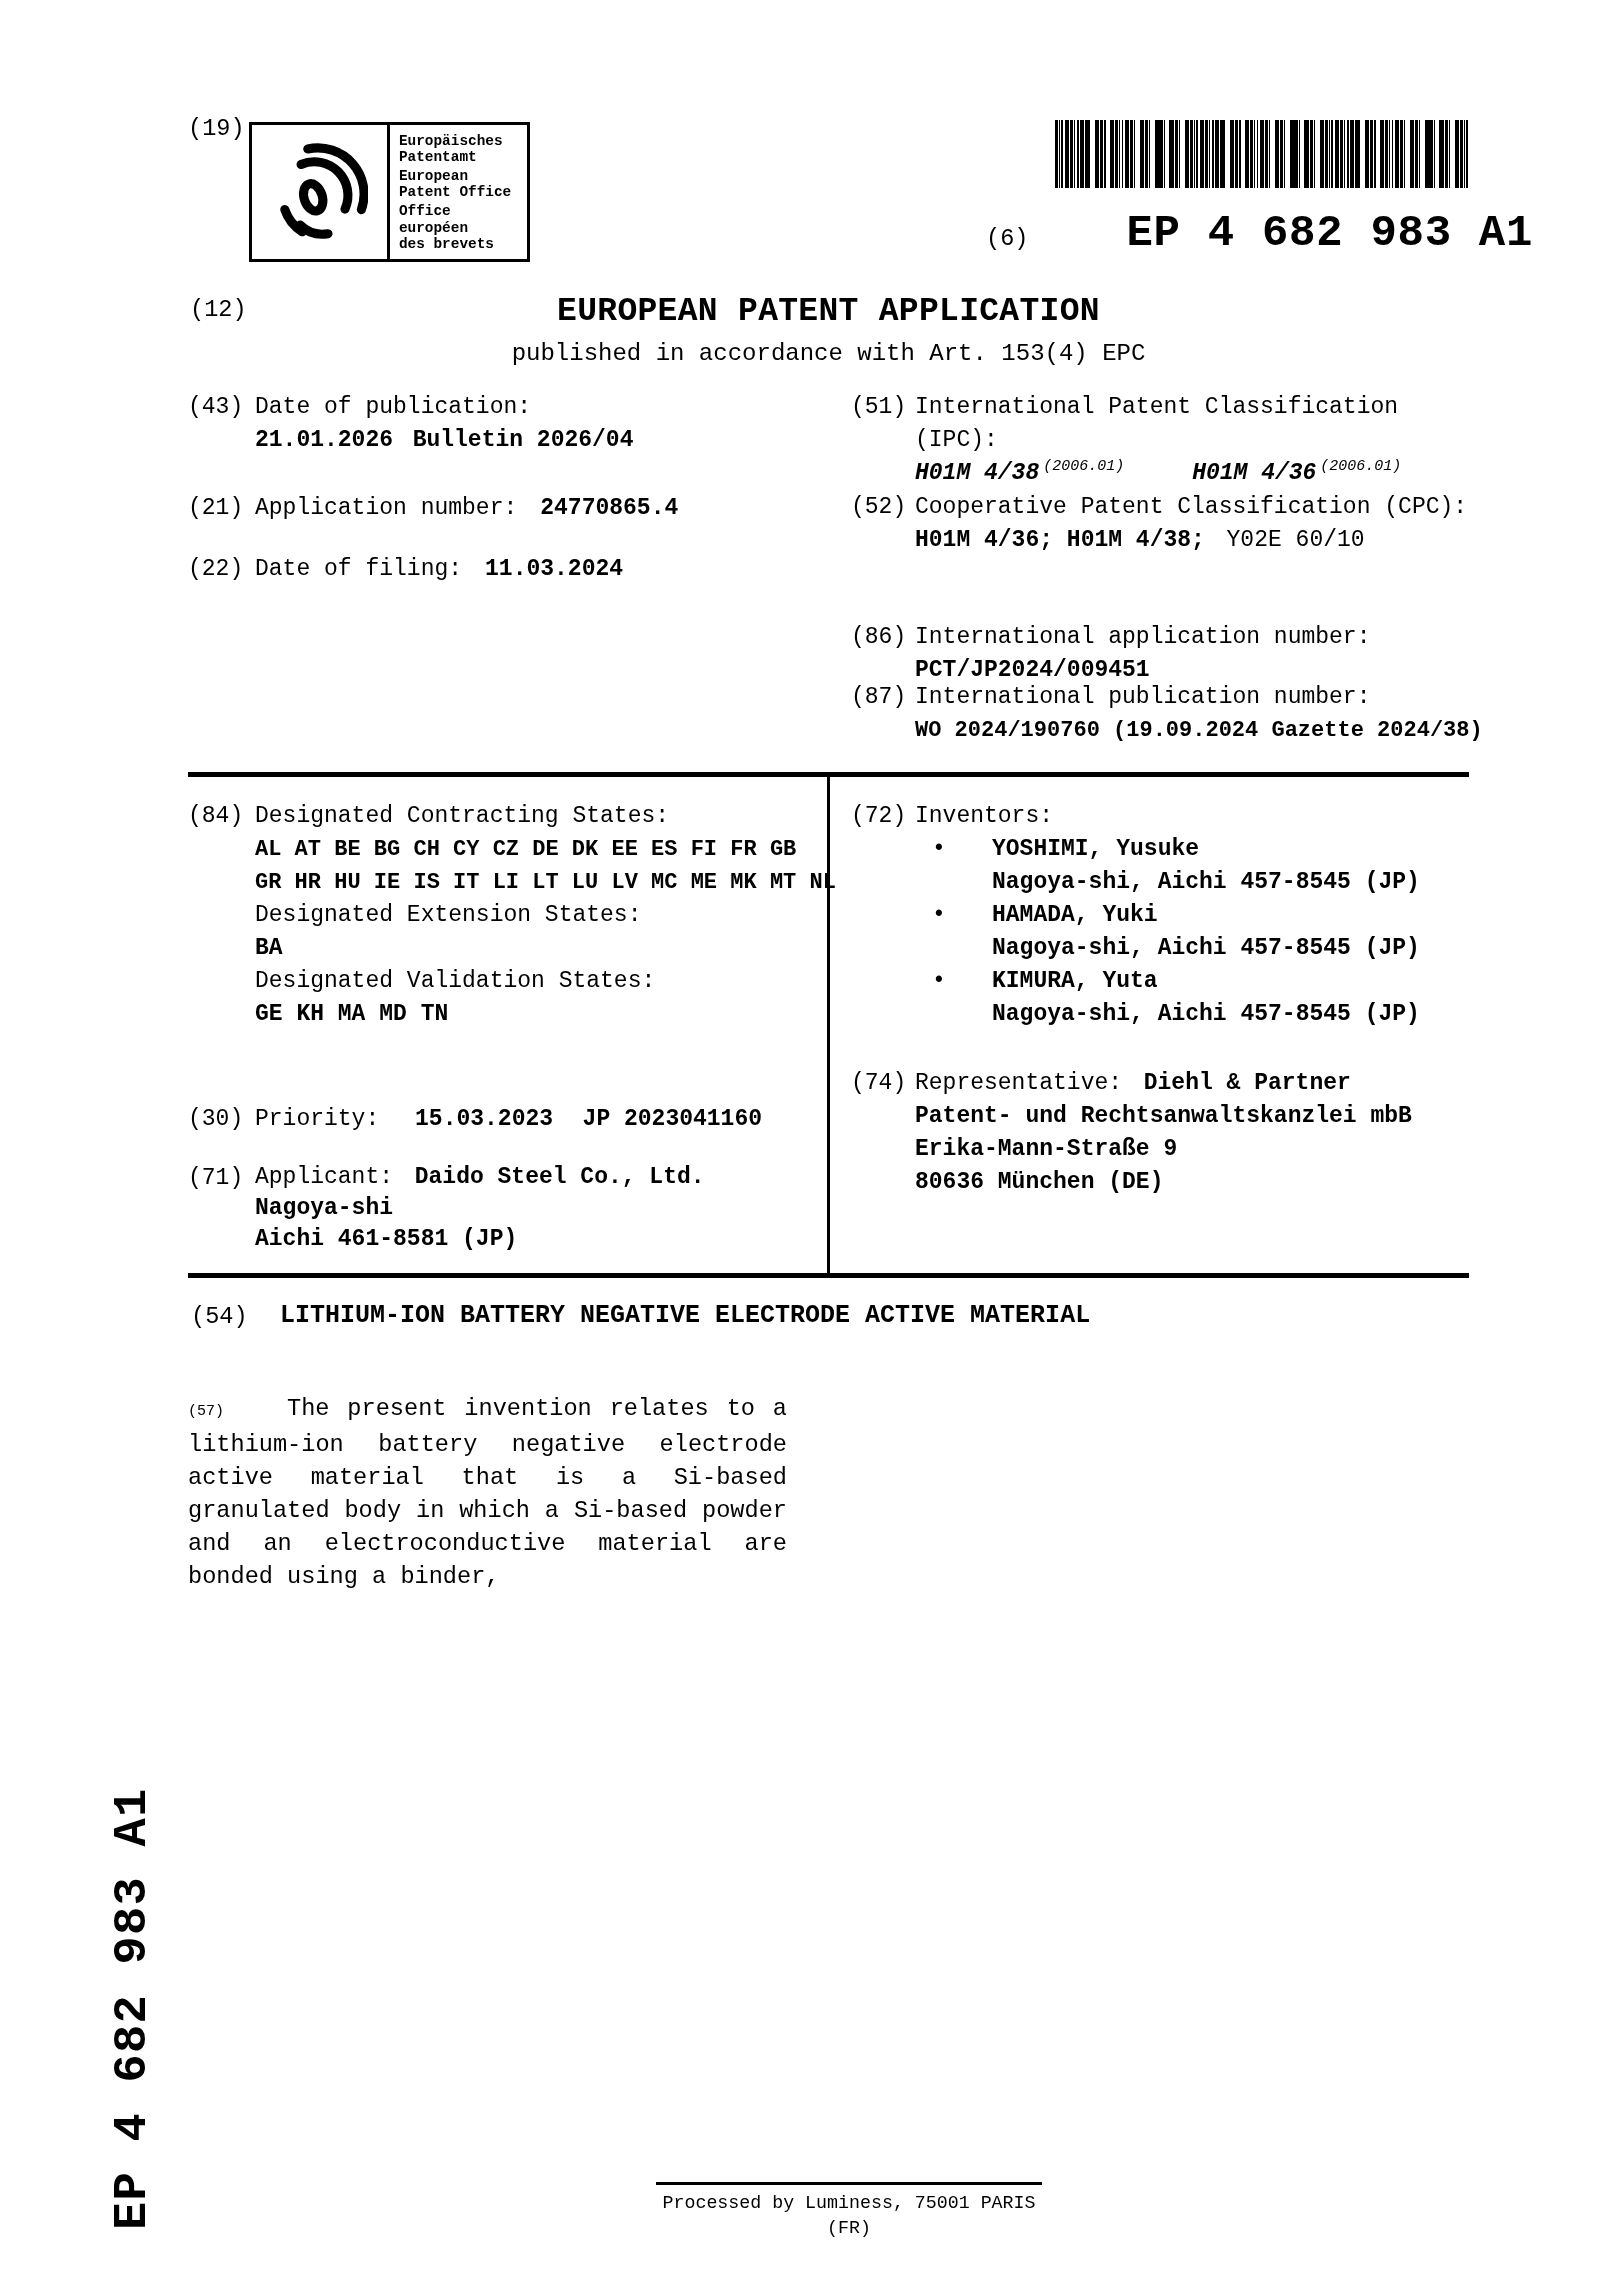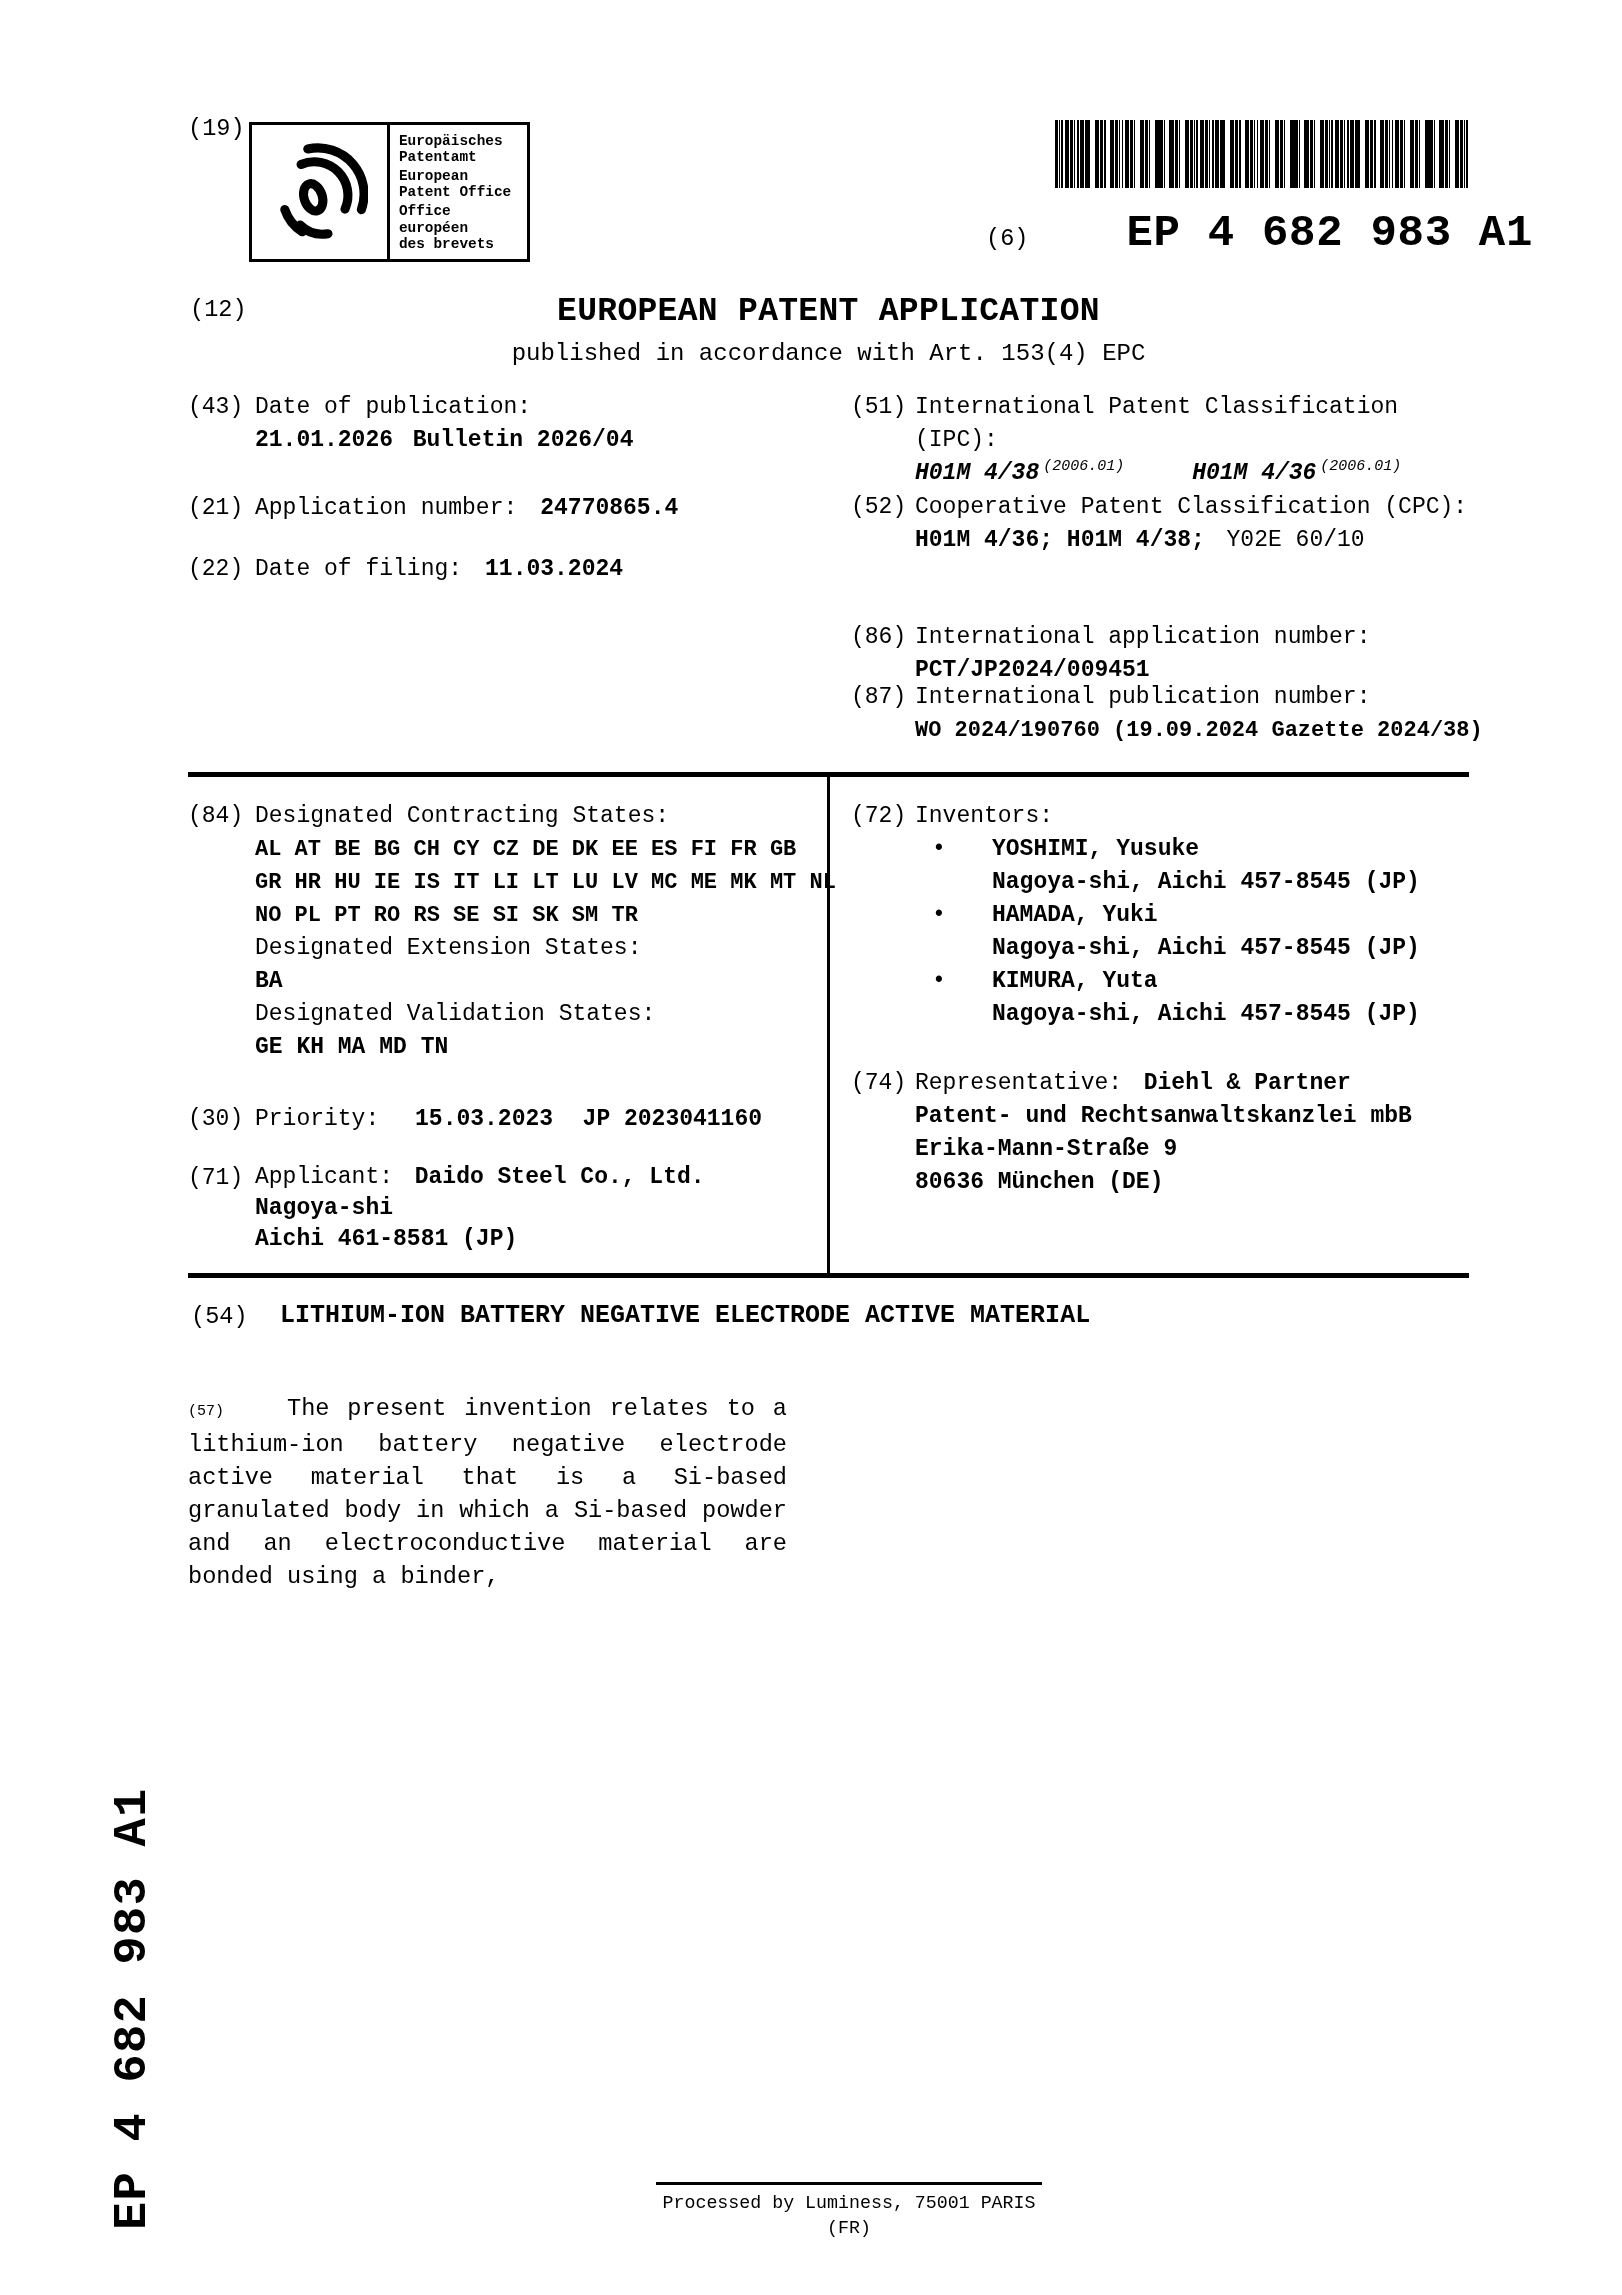--- a/index.html
+++ b/index.html
@@ -190,21 +190,20 @@
   <div class="hrule" style="left:188px;top:772px;width:1281px;"></div>
   <div class="vrule" style="left:827px;top:772px;height:506px;"></div>
   <div class="hrule" style="left:188px;top:1273px;width:1281px;"></div>
 
   <div class="field" style="left:188px;top:800px;width:628px;">
     <span class="tag">(84)</span>
     <span class="content">
       <span style="display:block">Designated Contracting States:</span>
       <span class="states" style="display:block">AL AT BE BG CH CY CZ DE DK EE ES FI FR GB</span>
       <span class="states" style="display:block">GR HR HU IE IS IT LI LT LU LV MC ME MK MT NL</span>
-      <span class="states" style="display:block">NO PL PT RO RS SE SI SK SM TR</span>
       <span style="display:block">Designated Extension States:</span>
       <span style="display:block" class="b">BA</span>
       <span style="display:block">Designated Validation States:</span>
       <span style="display:block" class="b">GE KH MA MD TN</span>
     </span>
   </div>
 
   <div class="field" style="left:188px;top:1103px;width:628px;">
     <span class="tag">(30)</span>
     <span class="content nw">

